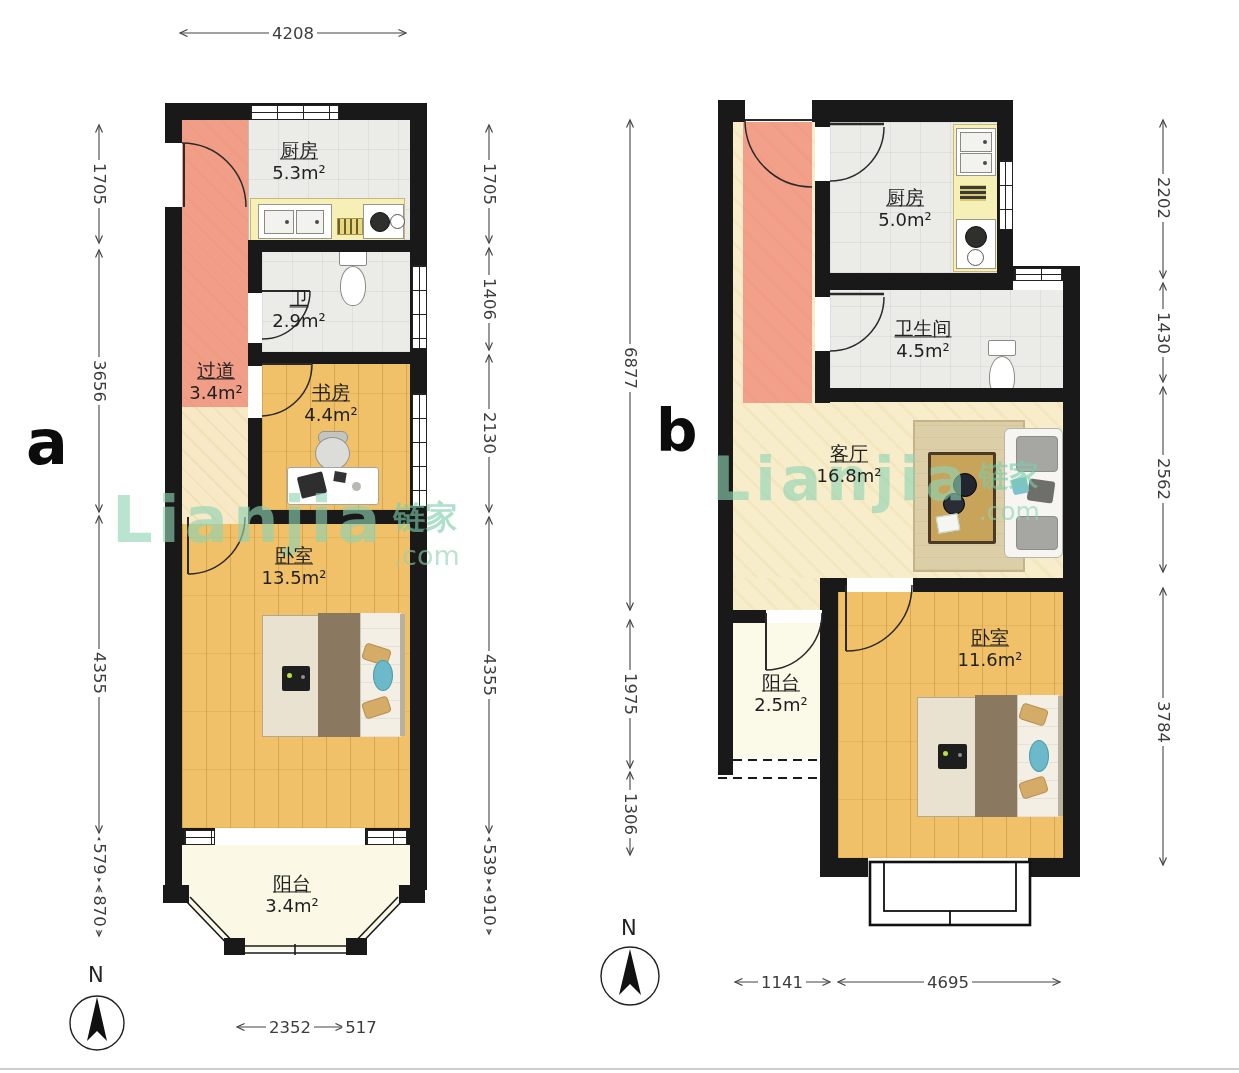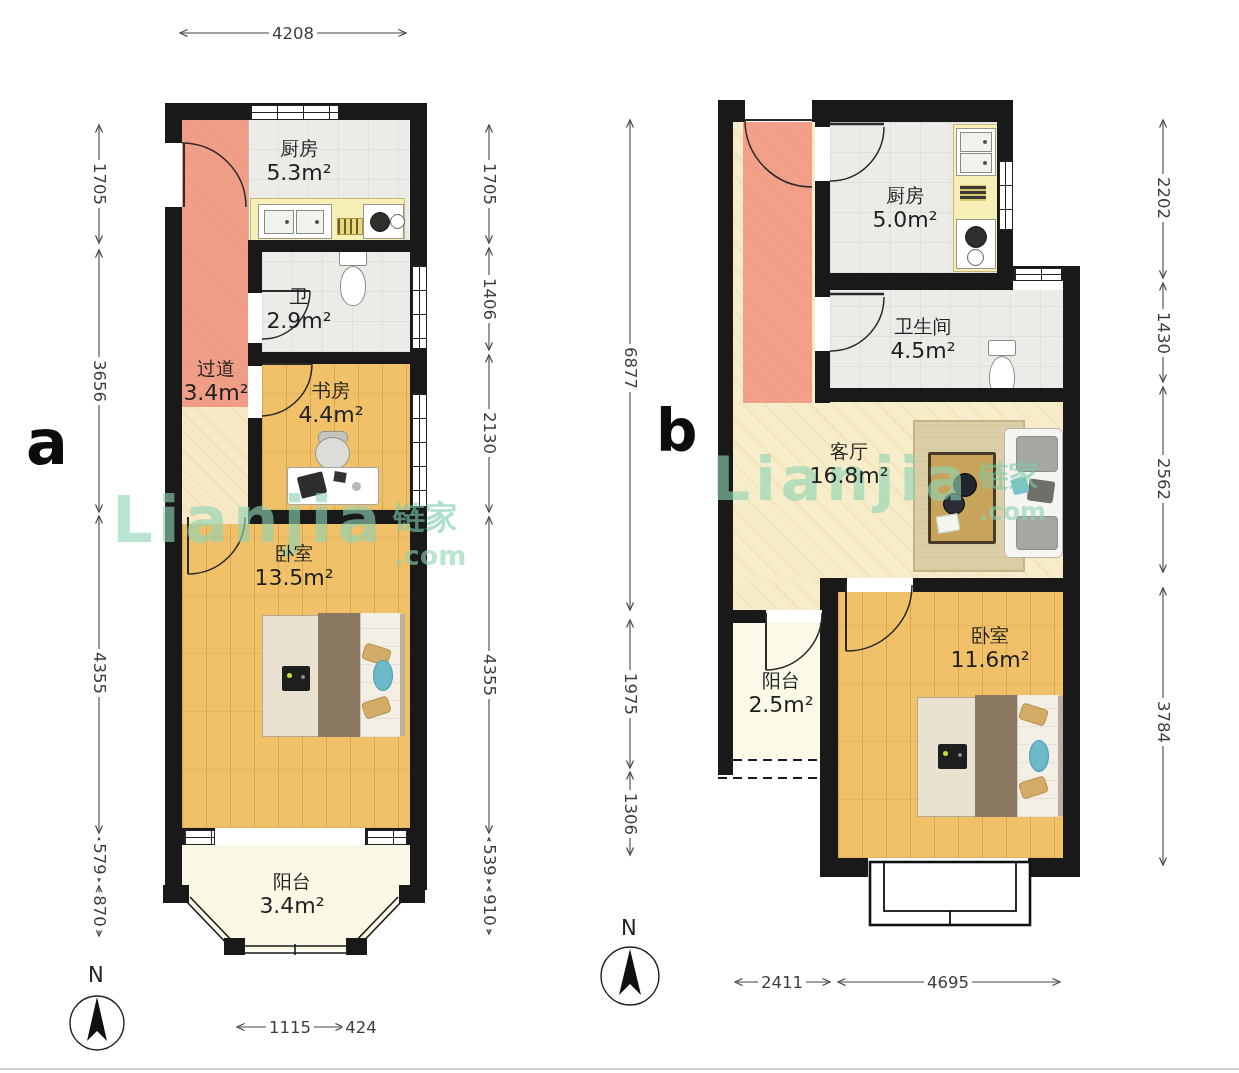--- a/index.html
+++ b/index.html
@@ -47,32 +47,32 @@
       repeating-linear-gradient(0deg,rgba(0,0,0,.06) 0 1px,transparent 1px 18px);}
   .pillow{position:absolute;background:#d5ac67;border:1px solid #b78f4e;border-radius:4px;}
   .bolster{position:absolute;background:#6cb9c9;border:1px solid #4b9cae;border-radius:50%;}
   .tv{position:absolute;background:#1e1e1e;border-radius:2px;}
   .tv:after{content:"";position:absolute;left:5px;top:7px;width:5px;height:5px;border-radius:50%;background:#b8e23c;}
   .tv:before{content:"";position:absolute;right:5px;top:9px;width:4px;height:4px;border-radius:50%;background:#8f8f8f;}
   .headboard{position:absolute;background:#b9b19d;}
   
   .room-label{position:absolute;z-index:8;text-align:center;color:#1f1f1f;transform:translate(-50%,-50%);
       line-height:1.22;white-space:nowrap;}
-  .room-label .rn{font-size:19px;}
-  .room-label .ra{font-size:22px;text-align:right;}
+  .room-label .rn{font-size:19px;text-decoration:underline;}
+  .room-label .ra{font-size:18px;}
   .dim{position:absolute;z-index:8;background:#fff;color:#3c3c3c;font-size:16.5px;padding:0 3px;
       transform:translate(-50%,-50%);white-space:nowrap;}
   .dim.v{transform:translate(-50%,-50%) rotate(90deg);}
   .plan-letter{position:absolute;z-index:8;font-weight:700;color:#0c0c0c;line-height:1;}
   .north-label{position:absolute;z-index:8;font-size:21px;color:#222;}
   .watermark{position:absolute;z-index:7;display:flex;align-items:flex-start;opacity:.62;pointer-events:none;}
   .watermark .brand{font-weight:700;color:#8ed4b4;letter-spacing:5px;line-height:.9;}
   .watermark .col{display:flex;flex-direction:column;margin-left:8px;}
   .watermark .cn{font-weight:700;color:#7bcdab;}
-  .watermark .dom{font-weight:700;color:#8ed4b4;}
+  .watermark .dom{font-weight:400;color:#8ed4b4;}
   svg.overlay{position:absolute;left:0;top:0;z-index:6;pointer-events:none;}
   .bottom-edge{background:#cfcfcf;z-index:9;}
 </style>
 </head>
 <body>
 
 <div id="canvas">
 
   <div class="abs tile" style="left:248px;top:120px;width:162px;height:120px;"></div>
   <div class="abs thinline" style="left:248px;top:120px;width:1px;height:120px;"></div>
@@ -368,30 +368,30 @@
   <div class="dim v" style="left:99px;top:381px;">3656</div>
   <div class="dim v" style="left:99px;top:673px;">4355</div>
   <div class="dim v" style="left:99px;top:859px;">579</div>
   <div class="dim v" style="left:99px;top:911px;">870</div>
   <div class="dim v" style="left:489px;top:184px;">1705</div>
   <div class="dim v" style="left:489px;top:299px;">1406</div>
   <div class="dim v" style="left:489px;top:433px;">2130</div>
   <div class="dim v" style="left:489px;top:675px;">4355</div>
   <div class="dim v" style="left:489px;top:860px;">539</div>
   <div class="dim v" style="left:489px;top:910px;">910</div>
-  <div class="dim" style="left:290px;top:1027px;">1115</div>
-  <div class="dim" style="left:361px;top:1027px;">424</div>
+  <div class="dim" style="left:290px;top:1027px;">2352</div>
+  <div class="dim" style="left:361px;top:1027px;">517</div>
 
   <div class="dim v" style="left:630px;top:368px;">6877</div>
   <div class="dim v" style="left:630px;top:694px;">1975</div>
   <div class="dim v" style="left:630px;top:814px;">1306</div>
   <div class="dim v" style="left:1163px;top:198px;">2202</div>
   <div class="dim v" style="left:1163px;top:333px;">1430</div>
   <div class="dim v" style="left:1163px;top:479px;">2562</div>
   <div class="dim v" style="left:1163px;top:722px;">3784</div>
-  <div class="dim" style="left:782px;top:982px;">2411</div>
+  <div class="dim" style="left:782px;top:982px;">1141</div>
   <div class="dim" style="left:948px;top:982px;">4695</div>
 
   <div class="north-label" style="left:88px;top:963px;">N</div>
   <div class="north-label" style="left:621px;top:916px;">N</div>
 
   <div class="abs bottom-edge" style="left:0;top:1068px;width:1239px;height:2px;"></div>
 </div>
 
 </body></html>

